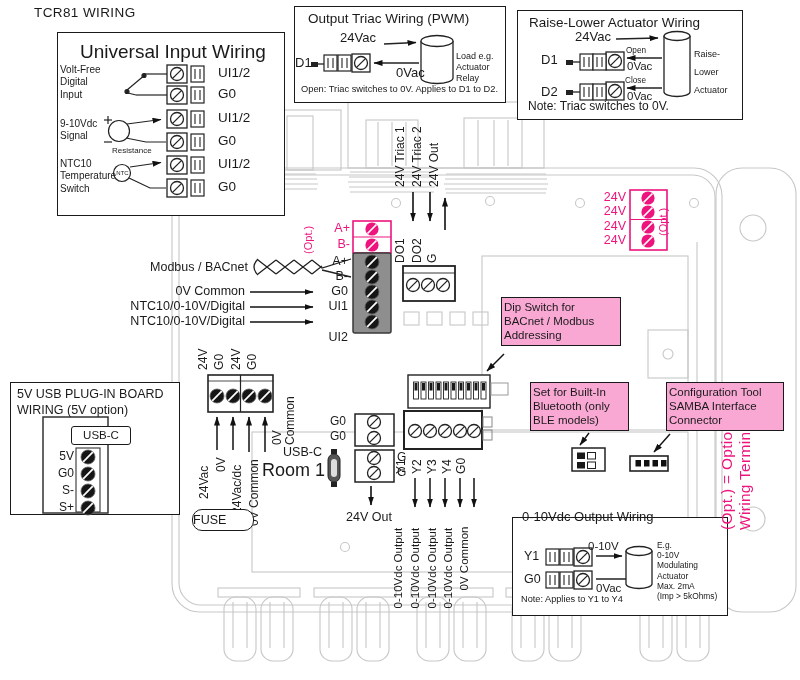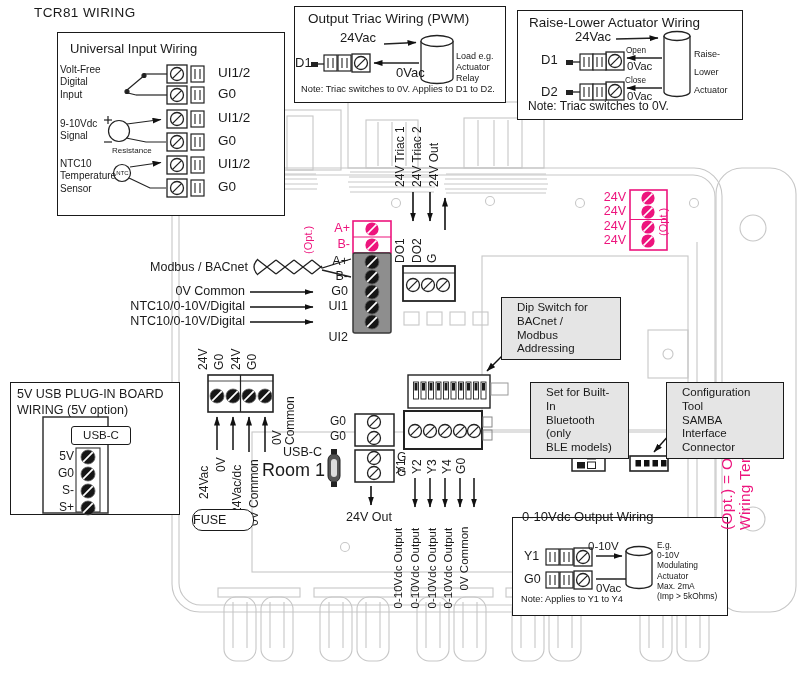--- a/index.html
+++ b/index.html
@@ -4,21 +4,21 @@
 <style>
 *{margin:0;padding:0;box-sizing:border-box}
 html,body{width:800px;height:680px;background:#fff;font-family:"Liberation Sans",sans-serif;color:#1a1a1a;position:relative;overflow:hidden}
 .t{position:absolute;font-size:13px;line-height:1.1;white-space:nowrap}
 .pre{white-space:pre-line}
 .r{text-align:right}
 .pink{color:var(--pink)}
 .vl{position:absolute;transform-origin:0 100%;transform:rotate(-90deg);white-space:nowrap;line-height:1.08;font-size:12px}
 .vl.pre{white-space:pre}
 .box{position:absolute;border:1.3px solid #1a1a1a;background:#fff}
-.callout{position:absolute;border:1.1px solid #1a1a1a;background:#e5e5e5;font-size:11.5px;line-height:13.8px;padding:3px 15px;white-space:pre-line}
+.callout{position:absolute;border:1.1px solid #1a1a1a;background:#f9a8d4;font-size:11.5px;line-height:13.8px;padding:3px 2px;white-space:pre-line}
 .fuse{position:absolute;border:1.6px solid #1a1a1a;border-radius:10px;background:#fff;text-align:left;font-size:12.5px;line-height:20px}
 .usbc-tag{position:absolute;border:1.5px solid #1a1a1a;border-radius:3px;background:#fff;text-align:center;font-size:11.5px;line-height:17px}
 svg{position:absolute;left:0;top:0}
 </style>
 </head>
 <body>
 
 <svg width="800" height="680">
   <g stroke="#c7c7c7" fill="none" stroke-width="1.1">
     <rect x="172" y="168" width="550" height="444" rx="28"></rect>
@@ -371,46 +371,46 @@
     <rect x="76" y="448" width="24" height="64" fill="#fff" stroke="#333" stroke-width="1.1"></rect>
     <use href="#sd" x="88" y="457"></use>
       <use href="#sd" x="88" y="474"></use>
       <use href="#sd" x="88" y="491"></use>
       <use href="#sd" x="88" y="508"></use>
   </g>
 </svg>
 
 <div class="t" style="left:34px;top:6px;font-size:13.5px;letter-spacing:.4px">TCR81 WIRING</div>
 
-<div class="t" style="left:70px;top:42px;font-size:13px">Universal Input Wiring</div>
+<div class="t" style="left:80px;top:42px;font-size:19px">Universal Input Wiring</div>
 <div class="t pre" style="left:60px;top:64px;font-size:10px;line-height:12.3px">Volt-Free
 Digital
 Input</div>
 <div class="t pre" style="left:60px;top:118px;font-size:10px;line-height:12.3px">9-10Vdc
 Signal</div>
 <div class="t pre" style="left:60px;top:158px;font-size:10px;line-height:12.3px">NTC10
 Temperature
-Sensor</div>
+Switch</div>
 <div class="t" style="left:112px;top:147px;font-size:8px">Resistance</div>
 <div class="t" style="left:114px;top:170px;width:17px;text-align:center;font-size:6px">NTC</div>
 <div class="t" style="left:218px;top:66px;font-size:13.5px">UI1/2</div>
 <div class="t" style="left:218px;top:87px;font-size:13.5px">G0</div>
 <div class="t" style="left:218px;top:111px;font-size:13.5px">UI1/2</div>
 <div class="t" style="left:218px;top:134px;font-size:13.5px">G0</div>
 <div class="t" style="left:218px;top:157px;font-size:13.5px">UI1/2</div>
 <div class="t" style="left:218px;top:180px;font-size:13.5px">G0</div>
 
 <div class="t" style="left:308px;top:12px;font-size:13.5px">Output Triac Wiring (PWM)</div>
 <div class="t" style="left:340px;top:31px">24Vac</div>
 <div class="t" style="left:295px;top:56px">D1</div>
 <div class="t" style="left:396px;top:66px">0Vac</div>
 <div class="t pre" style="left:456px;top:51px;font-size:9px;line-height:11px">Load e.g.
 Actuator
 Relay</div>
-<div class="t" style="left:301px;top:84px;font-size:9.3px">Note: Triac switches to 0V. Applies to D1 to D2.</div>
+<div class="t" style="left:301px;top:84px;font-size:9.3px">Open: Triac switches to 0V. Applies to D1 to D2.</div>
 
 <div class="t" style="left:529px;top:16px;font-size:13.5px">Raise-Lower Actuator Wiring</div>
 <div class="t" style="left:575px;top:30px">24Vac</div>
 <div class="t" style="left:541px;top:53px">D1</div>
 <div class="t" style="left:541px;top:85px">D2</div>
 <div class="t" style="left:626px;top:46px;font-size:8.2px">Open</div>
 <div class="t" style="left:627px;top:60px;font-size:11.5px">0Vac</div>
 <div class="t" style="left:625px;top:76px;font-size:8.2px">Close</div>
 <div class="t" style="left:627px;top:90px;font-size:11.5px">0Vac</div>
 <div class="t pre" style="left:694px;top:45px;font-size:9px;line-height:18px">Raise-

